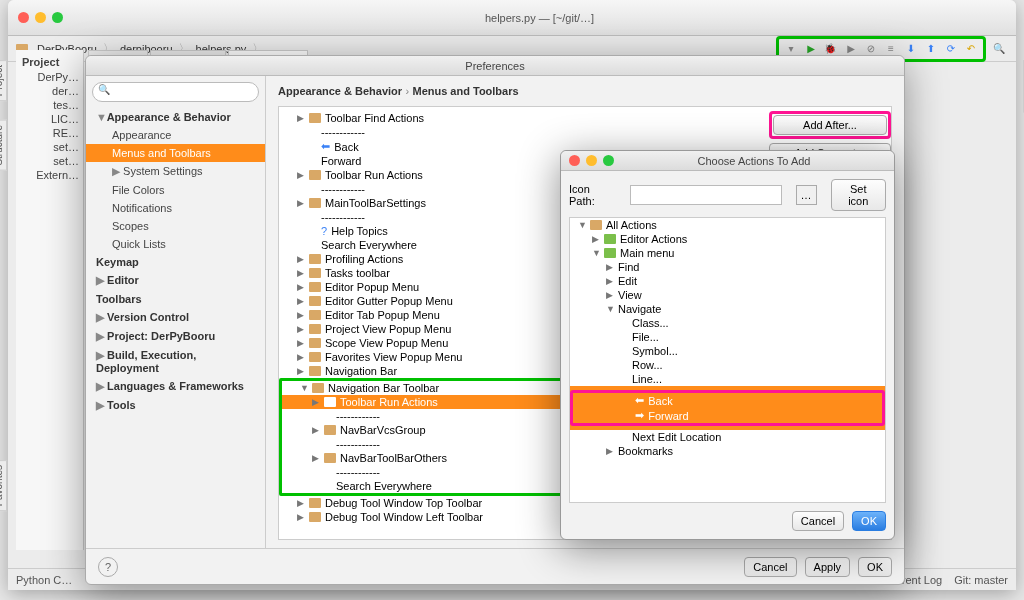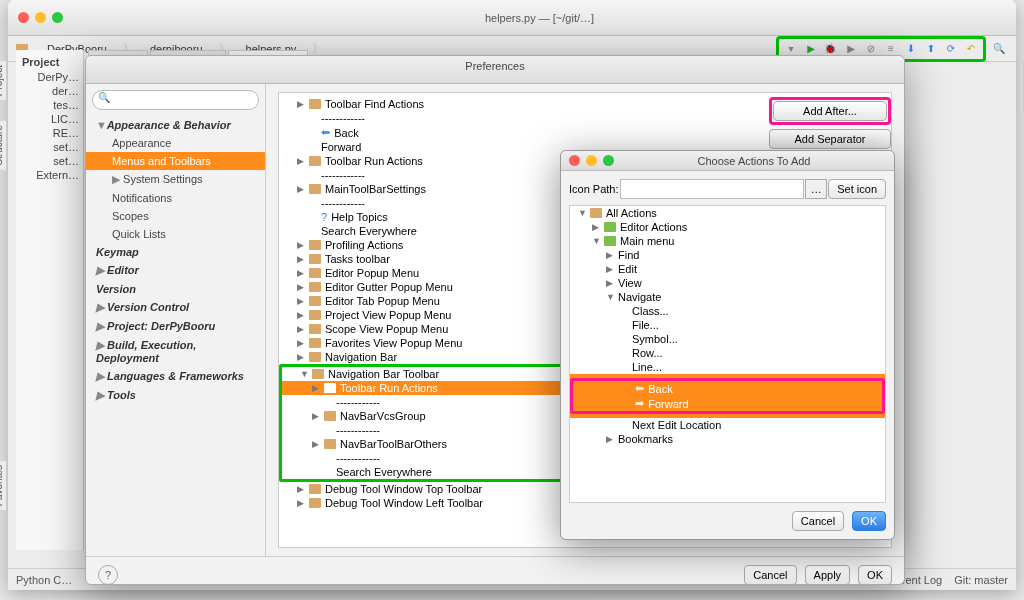--- a/index.html
+++ b/index.html
@@ -7,21 +7,21 @@
 
 
 .ide-window { position: absolute; top: 0; left: 8px; right: 8px; bottom: 10px; background: #ececec; border-radius: 6px; box-shadow: 0 4px 20px rgba(0,0,0,0.3); }
 .ide-titlebar { height: 36px; background: linear-gradient(#f6f6f6,#e0e0e0); border-radius: 6px 6px 0 0; display: flex; align-items: center; border-bottom: 1px solid #bcbcbc; }
 .traffic { display: flex; gap: 6px; padding-left: 10px; }
 .dot { width: 11px; height: 11px; border-radius: 50%; }
 .dot.r { background: #ff5f57; } .dot.y { background: #ffbd2e; } .dot.g { background: #28c940; }
 .titlebar-title { flex: 1; text-align: center; color: #555; font-size: 11px; }
 
 .main-toolbar { height: 26px; background: #ececec; border-bottom: 1px solid #ccc; display: flex; align-items: center; padding: 0 8px; }
-.breadcrumb { display: flex; align-items: center; gap: 16px; font-size: 11px; color: #333; }
+.breadcrumb { display: flex; align-items: center; gap: 6px; font-size: 11px; color: #333; }
 .breadcrumb .sep { color: #aaa; }
 .folder-icon { width: 12px; height: 10px; background: #d9a866; display: inline-block; border-radius: 1px; margin-right: 3px; }
 
 .run-toolbar-highlight { margin-left: auto; border: 3px solid #00c000; border-radius: 4px; padding: 2px 4px; display: flex; gap: 4px; align-items: center; }
 .run-icon { width: 16px; height: 16px; display: flex; align-items: center; justify-content: center; color: #888; font-size: 10px; }
 
 .side-tab { position: absolute; writing-mode: vertical-lr; transform: rotate(180deg); background: #ececec; border: 1px solid #ccc; padding: 4px 2px; font-size: 10px; color: #555; }
 .side-tab.project { left: -18px; top: 60px; }
 .side-tab.structure { left: -18px; top: 120px; }
 .side-tab.favorites { left: -18px; top: 460px; }
@@ -33,28 +33,28 @@
 .editor-tabs { position: absolute; left: 80px; right: 20px; top: 50px; height: 22px; display: flex; }
 .editor-tab { background: #ececec; border: 1px solid #ccc; border-bottom: none; padding: 3px 8px; margin-right: 2px; font-size: 10px; display: flex; align-items: center; gap: 4px; }
 .editor-tab.active { background: #fff; }
 .close-x { color: #888; }
 
 .status-bar { position: absolute; bottom: 0; left: 0; right: 0; height: 22px; background: #ececec; border-top: 1px solid #ccc; display: flex; align-items: center; padding: 0 8px; font-size: 10px; color: #555; gap: 12px; }
 .status-bar .spacer { flex: 1; }
 
 
 .prefs-dialog { position: absolute; left: 85px; top: 55px; width: 820px; height: 530px; background: #f2f2f2; border-radius: 6px; box-shadow: 0 8px 40px rgba(0,0,0,0.4); border: 1px solid #aaa; }
-.prefs-titlebar { height: 28px; background: linear-gradient(#f0f0f0,#dcdcdc); border-bottom: 1px solid #bbb; border-radius: 6px 6px 0 0; text-align: center; line-height: 20px; color: #444; font-size: 11px; }
+.prefs-titlebar { height: 20px; background: linear-gradient(#f0f0f0,#dcdcdc); border-bottom: 1px solid #bbb; border-radius: 6px 6px 0 0; text-align: center; line-height: 20px; color: #444; font-size: 11px; }
 .prefs-body { display: flex; height: calc(100% - 56px); }
 .prefs-sidebar { width: 180px; background: #f2f2f2; border-right: 1px solid #ccc; overflow: hidden; }
 .prefs-search { margin: 6px; width: calc(100% - 12px); height: 20px; border: 1px solid #bbb; border-radius: 10px; padding: 0 18px; background: #fff; font-size: 11px; }
 .prefs-search-wrap { position: relative; }
 .prefs-search-wrap::before { content: "🔍"; position: absolute; left: 12px; top: 8px; font-size: 10px; color: #888; }
 .prefs-cat { padding: 3px 6px 3px 18px; color: #333; cursor: default; }
-.prefs-cat.top { font-weight: bold; padding-left: 10px; font-style: italic; }
+.prefs-cat.top { font-weight: bold; padding-left: 10px; }
 .prefs-cat.sub { padding-left: 26px; color: #444; }
 .prefs-cat.sel { background: #ff8c1a; color: #fff; }
 .prefs-cat .arrow { display: inline-block; width: 8px; color: #888; }
 
 .prefs-content { flex: 1; display: flex; flex-direction: column; padding: 8px 12px; background: #f2f2f2; }
 .prefs-crumb { font-size: 12px; font-weight: bold; color: #333; margin-bottom: 8px; }
 .prefs-crumb .sep { color: #888; font-weight: normal; }
 .tree-area { flex: 1; background: #fff; border: 1px solid #ccc; overflow: hidden; padding: 4px 0; display: flex; }
 .tree-col { flex: 1; overflow: hidden; font-size: 11px; }
 .tree-row { padding: 1px 4px 1px 28px; white-space: nowrap; display: flex; align-items: center; gap: 4px; }
@@ -74,21 +74,21 @@
 
 .prefs-footer { height: 36px; border-top: 1px solid #ccc; display: flex; align-items: center; padding: 0 12px; gap: 8px; }
 .prefs-footer .help { width: 20px; height: 20px; border: 1px solid #aaa; border-radius: 50%; text-align: center; line-height: 18px; color: #666; }
 .prefs-footer .spacer { flex: 1; }
 
 
 .actions-dialog { position: absolute; left: 560px; top: 150px; width: 335px; height: 390px; background: #f2f2f2; border-radius: 6px; box-shadow: 0 8px 40px rgba(0,0,0,0.45); border: 1px solid #999; }
 .actions-titlebar { height: 20px; background: linear-gradient(#f0f0f0,#dcdcdc); border-bottom: 1px solid #bbb; border-radius: 6px 6px 0 0; display: flex; align-items: center; }
 .actions-titlebar .title { flex: 1; text-align: center; color: #444; }
 .actions-body { padding: 8px; display: flex; flex-direction: column; height: calc(100% - 20px); }
-.icon-path-row { display: flex; align-items: center; gap: 1px; margin-bottom: 6px; }
+.icon-path-row { display: flex; align-items: center; gap: 14px; margin-bottom: 6px; }
 .icon-path-row input { flex: 1; height: 20px; border: 1px solid #bbb; padding: 0 4px; }
 .icon-path-row .browse { width: 22px; height: 20px; border: 1px solid #aaa; background: #f0f0f0; text-align: center; line-height: 18px; }
 .actions-tree { flex: 1; background: #fff; border: 1px solid #ccc; overflow: hidden; font-size: 11px; }
 .actions-tree .arow { padding: 1px 4px; display: flex; align-items: center; gap: 4px; white-space: nowrap; }
 .arow.d0 { padding-left: 8px; } .arow.d1 { padding-left: 22px; } .arow.d2 { padding-left: 36px; } .arow.d3 { padding-left: 50px; }
 .arow .arr { width: 8px; color: #777; font-size: 9px; }
 .arow .fold { width: 12px; height: 10px; background: #d9a866; border-radius: 1px; }
 .arow.sel-block { background: #ff8c1a; color: #fff; }
 .pink-inner { border: 3px solid #ff1493; border-radius: 3px; margin: 0; }
 .actions-footer { display: flex; justify-content: flex-end; gap: 8px; padding-top: 8px; }
@@ -174,34 +174,38 @@
 <div class="prefs-dialog">
   <div class="prefs-titlebar">Preferences</div>
   <div class="prefs-body">
     <div class="prefs-sidebar">
       <div class="prefs-search-wrap"><input class="prefs-search" style=""></div>
       <div id="prefs-cats">
           <div class="prefs-cat top"><span class="arrow">▼</span> Appearance &amp; Behavior</div>
           <div class="prefs-cat sub">Appearance</div>
           <div class="prefs-cat sub sel">Menus and Toolbars</div>
           <div class="prefs-cat sub"><span class="arrow">▶</span> System Settings</div>
+          <div class="prefs-cat sub">File Colors</div>
           <div class="prefs-cat sub">Notifications</div>
           <div class="prefs-cat sub">Scopes</div>
           <div class="prefs-cat sub">Quick Lists</div>
           <div class="prefs-cat top">Keymap</div>
           <div class="prefs-cat top"><span class="arrow">▶</span> Editor</div>
-          <div class="prefs-cat top">Version</div>
+          <div class="prefs-cat top">Toolbars</div>
           <div class="prefs-cat top"><span class="arrow">▶</span> Version Control</div>
           <div class="prefs-cat top"><span class="arrow">▶</span> Project: DerPyBooru</div>
           <div class="prefs-cat top"><span class="arrow">▶</span> Build, Execution, Deployment</div>
           <div class="prefs-cat top"><span class="arrow">▶</span> Languages &amp; Frameworks</div>
           <div class="prefs-cat top"><span class="arrow">▶</span> Tools</div>
         </div>
     </div>
     <div class="prefs-content">
+      <div class="prefs-crumb">
+        <span>Appearance &amp; Behavior</span> <span class="sep">›</span> <span>Menus and Toolbars</span>
+      </div>
       <div class="tree-area">
         <div class="tree-col" id="prefs-tree">
             <div class="tree-row d1">
               <span class="arr">▶</span>
               <span class="fold"></span>
               <span>Toolbar Find Actions</span>
             </div>
             <div class="tree-row d2">
               <span class="arr"></span>
               <span>------------</span>

